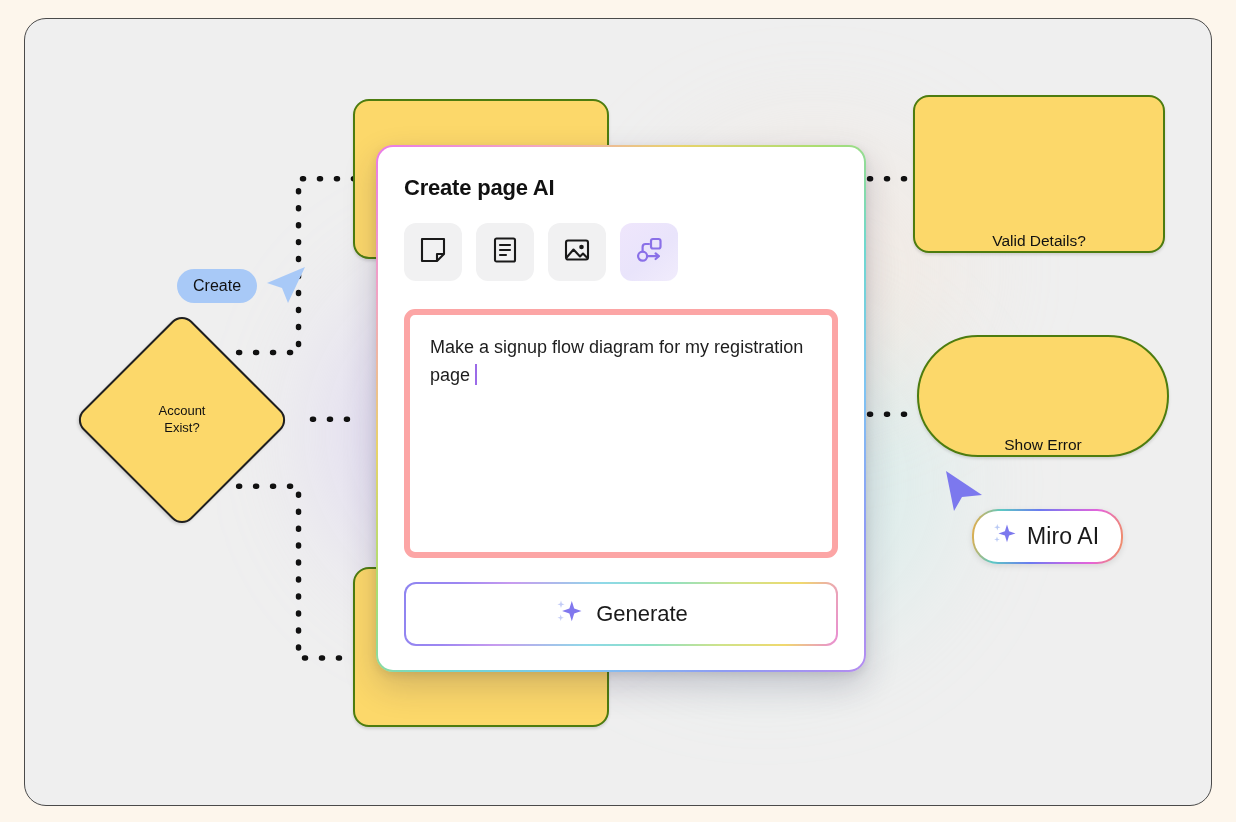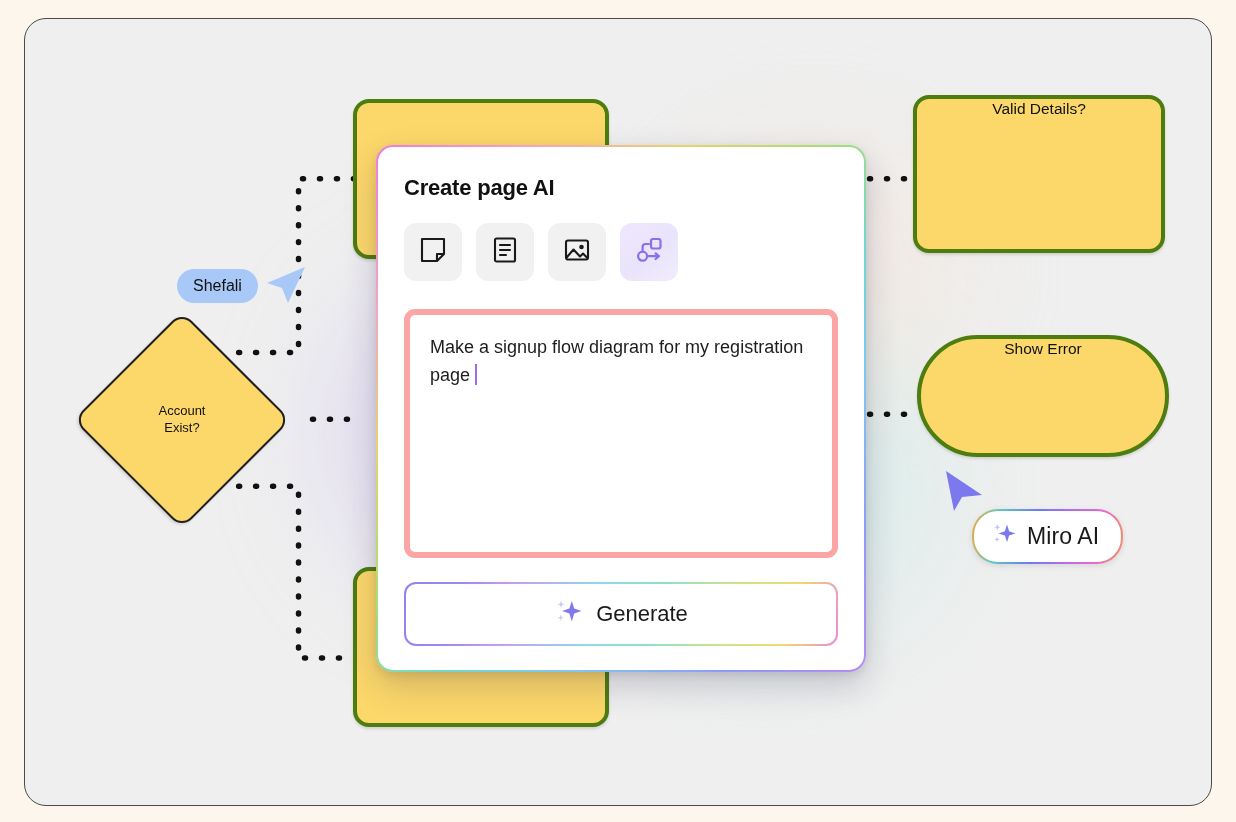--- a/index.html
+++ b/index.html
@@ -27,22 +27,22 @@
     filter: blur(55px); pointer-events: none;
   }
   .glow-a { left: 300px; top: 250px; width: 340px; height: 330px; background: rgba(205,190,245,.40); }
   .glow-b { left: 560px; top: 300px; width: 360px; height: 330px; background: rgba(185,235,230,.34); }
   .glow-c { left: 640px; top: 120px; width: 300px; height: 260px; background: rgba(250,225,205,.30); }
 
   
   .shape {
     position: absolute;
     background: #FCD86A;
-    border: 4px solid #4d7c0f;
-    display: flex; align-items: flex-start; justify-content: center;
+    border: 2px solid #4d7c0f;
+    display: flex; align-items: flex-end; justify-content: center;
     text-align: center;
     color: #111;
     font-size: 15.5px;
     line-height: 1.28;
     box-shadow: 0 2px 3px rgba(0,0,0,.13);
   }
 
   
   #box-top    { left: 328px; top: 80px;  width: 256px; height: 160px; border-radius: 16px; }
   
@@ -210,21 +210,21 @@
 
   <div class="shape" id="box-valid">
     <span>Valid Details?</span>
   </div>
 
   <div class="shape" id="box-error">
     <span>Show Error</span>
   </div>
 
   <div id="label-shefali">
-    <span>Shefali</span>
+    <span>Create</span>
   </div>
   <div class="cursor" id="cursor-shefali">
     <svg width="44" height="42" viewBox="0 0 44 42">
       <path d="M40 4 L2 20 L17 25 L23 40 Z" fill="#A8C9F7"></path>
     </svg>
   </div>
 
   <div class="cursor" id="cursor-miro">
     <svg width="44" height="44" viewBox="0 0 44 44">
       <path d="M4 2 L40 26 L20 28 L12 42 Z" fill="#7C78EE"></path>

